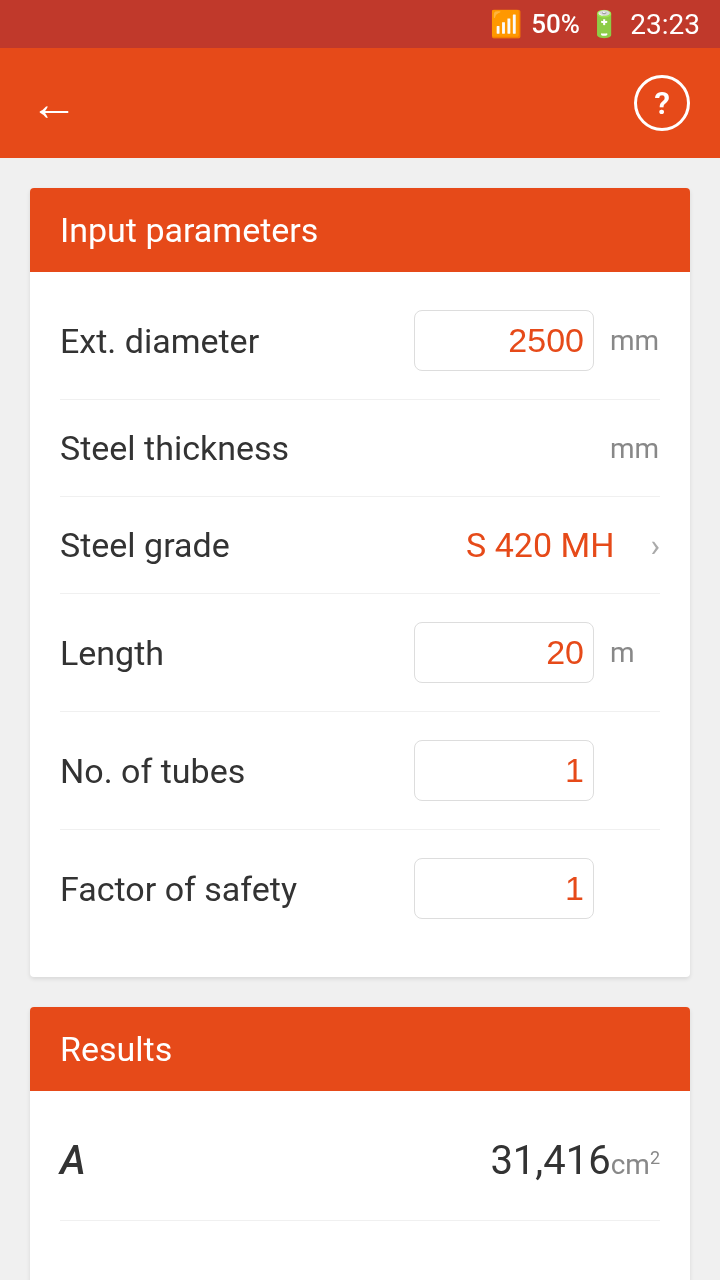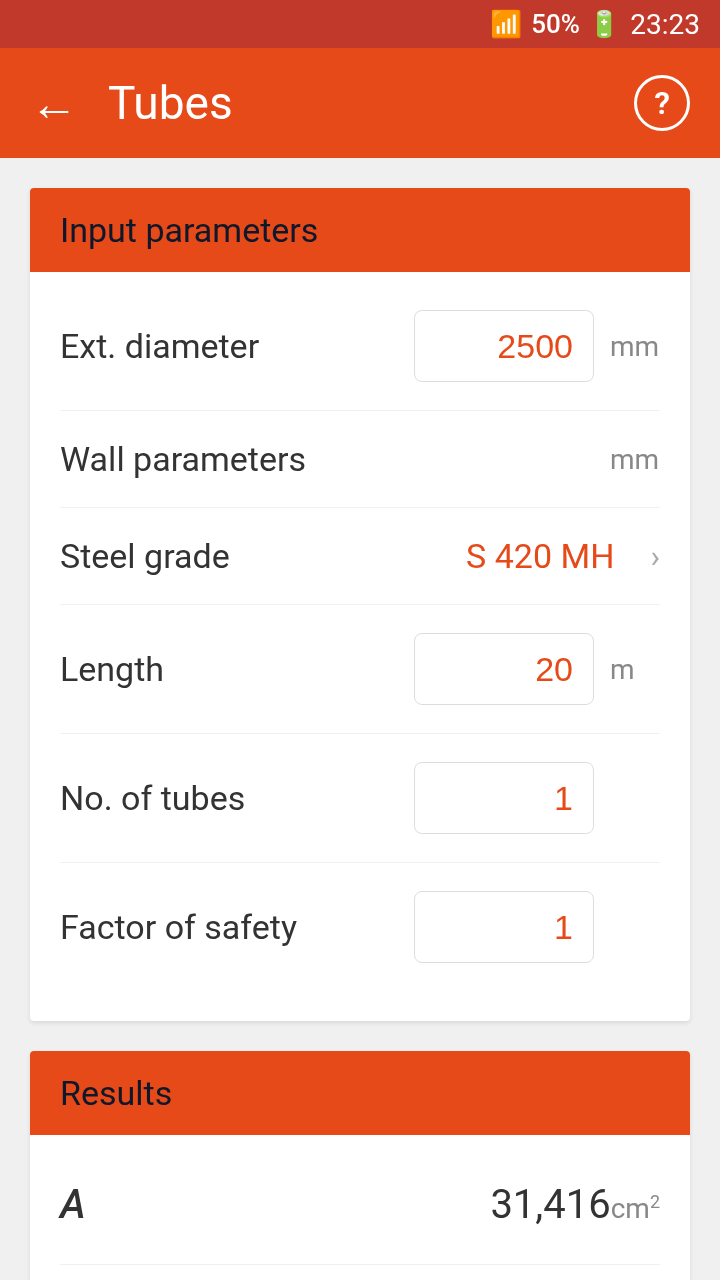--- a/index.html
+++ b/index.html
@@ -86,21 +86,21 @@
       border-radius: 4px;
       overflow: hidden;
       margin-bottom: 30px;
       box-shadow: 0 2px 4px rgba(0,0,0,0.1);
     }
     .card-header {
       background-color: #e64a19;
       padding: 22px 30px;
     }
     .card-header-title {
-      color: #0f172a;
+      color: #ffffff;
       font-size: 34px;
       font-weight: 400;
     }
     .card-body {
       padding: 10px 30px 30px 30px;
     }
 
     
     .param-row {
       display: flex;
@@ -118,25 +118,25 @@
       color: #333;
       font-weight: 400;
     }
     .param-input-wrap {
       display: flex;
       align-items: center;
       gap: 16px;
     }
     .param-input {
       width: 180px;
-      height: 72px;
+      height: 61px;
       border: 1.5px solid #ddd;
       border-radius: 8px;
       text-align: right;
-      padding: 0 20px;
+      padding: 0 9px;
       font-size: 34px;
       color: #e64a19;
       background: white;
       outline: none;
     }
     .param-unit {
       font-size: 28px;
       color: #888;
       min-width: 50px;
     }
@@ -188,42 +188,41 @@
   <div class="status-bar-icons">
     <span>📶</span>
     <span>50%</span>
     <span>🔋</span>
   </div>
   <div class="status-bar-time">23:23</div>
 </div>
 
 <div class="app-bar">
   <div class="app-bar-back">←</div>
-  <div class="app-bar-title">Tubes</div>
   <div class="app-bar-help">?</div>
 </div>
 
 <div class="content">
 
   <div class="card">
     <div class="card-header">
       <div class="card-header-title">Input parameters</div>
     </div>
     <div class="card-body">
 
       <div class="param-row">
         <div class="param-label">Ext. diameter</div>
         <div class="param-input-wrap">
           <input class="param-input" type="text" value="2500" style="">
           <span class="param-unit">mm</span>
         </div>
       </div>
 
       <div class="param-row">
-        <div class="param-label">Wall parameters</div>
+        <div class="param-label">Steel thickness</div>
         <div class="param-input-wrap">
           <span class="param-unit">mm</span>
         </div>
       </div>
 
       <div class="param-row" style="cursor:pointer;">
         <div class="param-label">Steel grade</div>
         <div class="param-input-wrap">
           <span class="param-value-text">S 420 MH</span>
           <span class="param-chevron">›</span>

